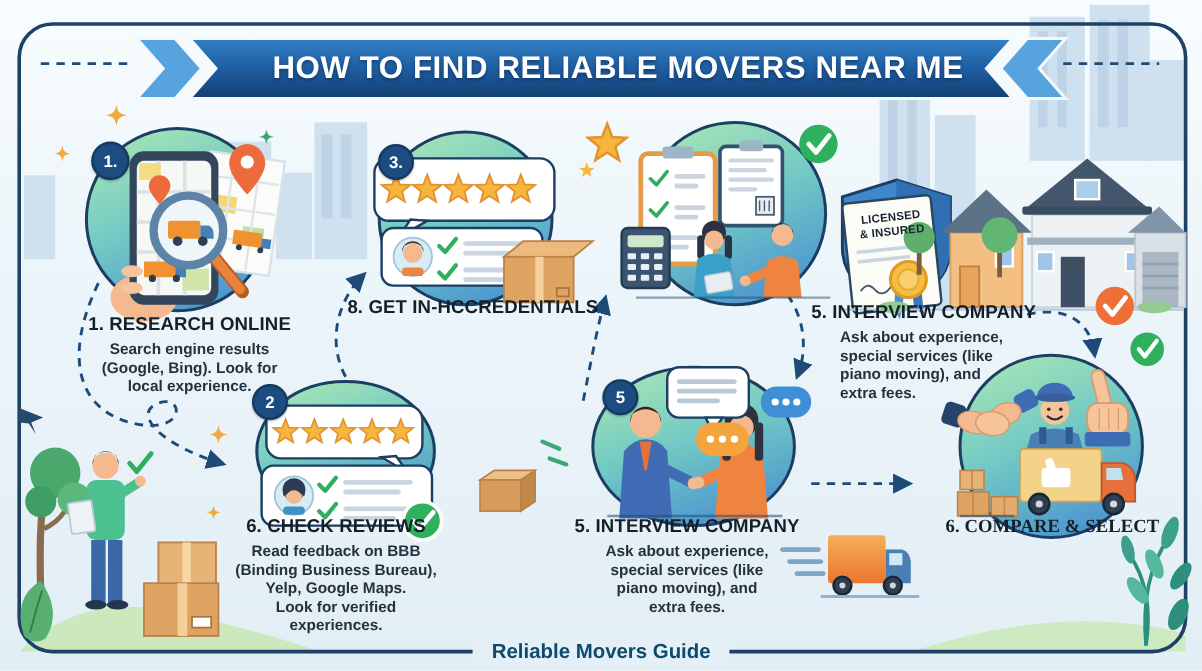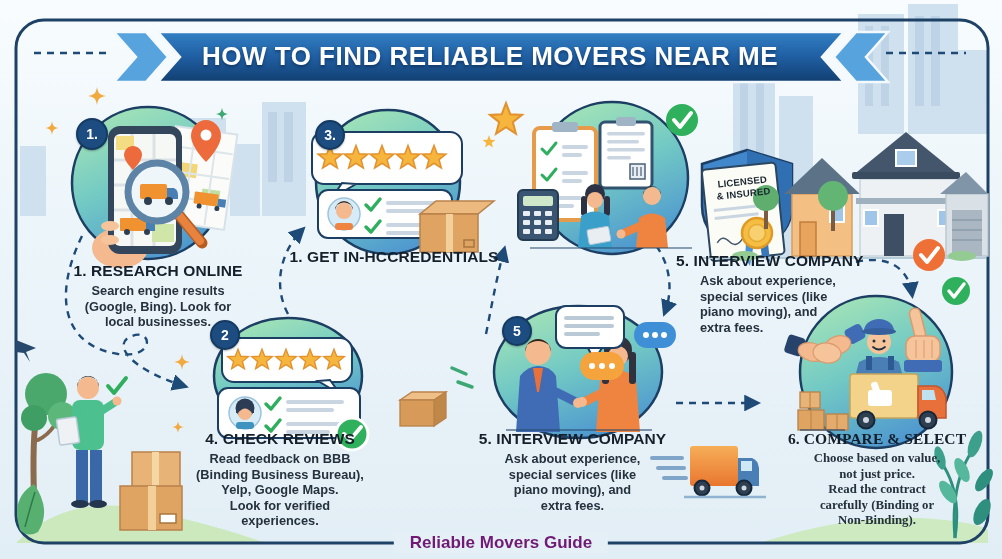--- a/index.html
+++ b/index.html
@@ -1,38 +1,38 @@
 <!DOCTYPE html>
 <html><head>
 <meta charset="utf-8">
 <style>
   html,body{margin:0;padding:0;background:#fff;}
   .stage{position:relative;width:1002px;height:559px;overflow:hidden;
          background:linear-gradient(180deg,#f8fcfe 0%,#ecf5fa 40%,#e2eef5 100%);
          font-family:"Liberation Sans",sans-serif;}
   svg.art{position:absolute;left:0;top:0;}
-  .banner-title{position:absolute;left:146px;top:33px;width:688px;height:46px;
+  .banner-title{position:absolute;left:171px;top:33px;width:688px;height:46px;
          display:flex;align-items:center;justify-content:center;color:#ffffff;
          font-size:26px;font-weight:800;letter-spacing:.5px;white-space:nowrap;
          text-shadow:0 2px 3px rgba(8,30,60,.5);text-align:center;}
   .step{position:absolute;text-align:center;color:#141f2a;}
   .step .st{font-size:15.5px;font-weight:800;letter-spacing:.1px;}
   .step .sd{margin-top:3px;font-size:12.8px;font-weight:700;line-height:1.22;
             color:#25313d;white-space:pre-line;}
   .step.left{text-align:left;}
   .step.left .sd{margin-left:24px;}
   .badge{position:absolute;display:flex;align-items:center;justify-content:center;
          background:#1c4c80;color:#fff;border-radius:50%;font-weight:800;font-size:14px;
          border:2px solid #143a62;box-shadow:0 1px 2px rgba(0,0,0,.3);}
   .licensed{position:absolute;left:707px;top:176px;width:72px;transform:rotate(-6deg);
          text-align:center;font-size:9.5px;font-weight:800;line-height:1.3;
          color:#18242f;letter-spacing:.2px;}
   .footer{position:absolute;top:533px;left:50%;transform:translateX(-50%);
          background:#e5f0f6;padding:0 16px;font-size:17px;font-weight:600;
-         color:#701a75;white-space:nowrap;}
+         color:#0c4a6e;white-space:nowrap;}
 </style>
 </head>
 <body>
 
 <div class="stage">
 
 <svg class="art" width="1002" height="559" viewBox="0 0 1002 559">
   <defs>
     <linearGradient id="bg1" x1="0" y1="0" x2="0" y2="1">
       <stop offset="0" stop-color="#3380c4"></stop>
@@ -499,54 +499,49 @@
 
 <div class="badge" style="left:76px;top:118px;width:28px;height:28px;">1.</div>
 <div class="badge" style="left:210px;top:320px;width:26px;height:26px;">2</div>
 <div class="badge" style="left:315px;top:120px;width:26px;height:26px;">3.</div>
 <div class="badge" style="left:502px;top:316px;width:26px;height:26px;">5</div>
 
 <div class="step" style="left:38px;top:262px;width:240px;">
   <div class="st">1. RESEARCH ONLINE</div>
   <div class="sd">Search engine results
 (Google, Bing). Look for
-local businesses.</div>
+local experience.</div>
 </div>
 <div class="step" style="left:168px;top:430px;width:224px;">
-  <div class="st">4. CHECK REVIEWS</div>
+  <div class="st">6. CHECK REVIEWS</div>
   <div class="sd">Read feedback on BBB
 (Binding Business Bureau),
 Yelp, Google Maps.
 Look for verified
 experiences.</div>
 </div>
 <div class="step" style="left:284px;top:248px;width:220px;">
-  <div class="st">1. GET IN-HCCREDENTIALS</div>
+  <div class="st">8. GET IN-HCCREDENTIALS</div>
 </div>
 <div class="step left" style="left:676px;top:252px;width:210px;">
   <div class="st">5. INTERVIEW COMPANY</div>
   <div class="sd">Ask about experience,
 special services (like
 piano moving), and
 extra fees.</div>
 </div>
 <div class="step" style="left:470px;top:430px;width:205px;">
   <div class="st">5. INTERVIEW COMPANY</div>
   <div class="sd">Ask about experience,
 special services (like
 piano moving), and
 extra fees.</div>
 </div>
 <div class="step" style="left:765px;top:430px;width:224px;font-family:Liberation Serif, serif;">
   <div class="st">6. COMPARE &amp; SELECT</div>
-  <div class="sd">Choose based on value,
-not just price.
-Read the contract
-carefully (Binding or
-Non-Binding).</div>
 </div>
 
 <div class="licensed">
   <span>LICENSED</span><br>
   <span>&amp; INSURED</span>
 </div>
 
 <div class="footer">Reliable Movers Guide</div>
 
 </div>

